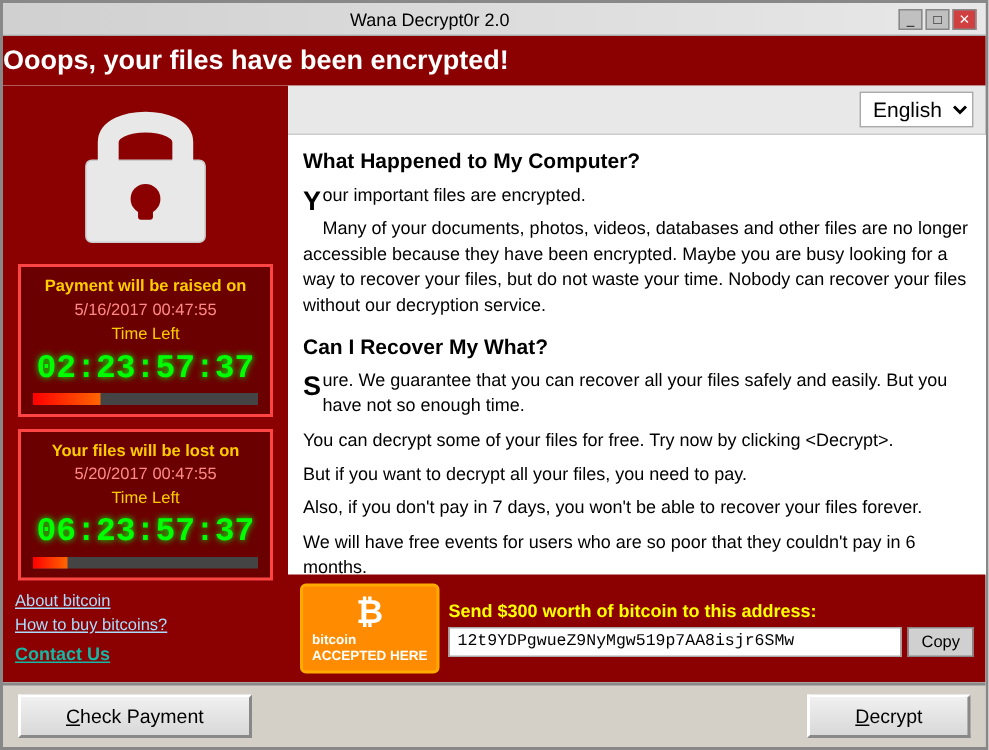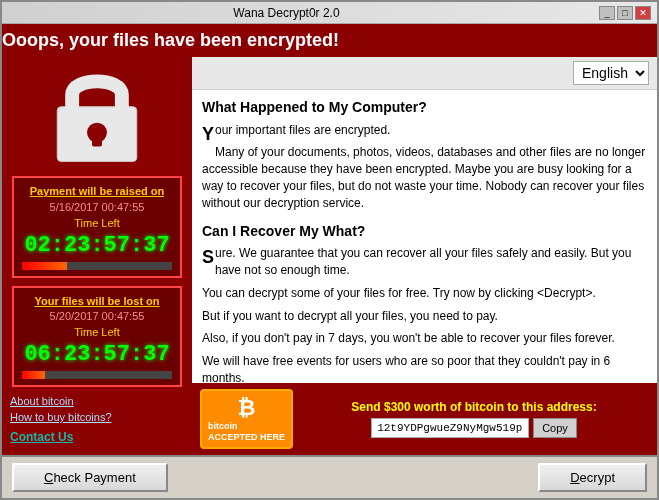--- a/index.html
+++ b/index.html
@@ -52,21 +52,21 @@
       margin-bottom: 10px;
     }
 
     .timer-box {
       background: #6b0000;
       border: 2px solid #ff4444;
       width: 170px;
       padding: 6px 8px;
       margin-bottom: 8px;
     }
-    .timer-label { color: #ffcc00; font-size: 11px; font-weight: bold; text-align: center; line-height: 1.3; text-decoration: underline; }
+    .timer-label { color: #ffcc00; font-size: 11px; font-weight: bold; text-align: center; line-height: 1.3; }
     .timer-date { color: #ff8888; font-size: 11px; text-align: center; margin-top: 2px; }
     .timer-sublabel { color: #ffcc00; font-size: 11px; text-align: center; margin-top: 4px; }
     .timer-display {
       color: #00ff00;
       font-size: 22px;
       font-family: 'Courier New', monospace;
       font-weight: bold;
       text-align: center;
       margin-top: 4px;
       text-shadow: 0 0 4px #00ff00;
@@ -141,21 +141,21 @@
       border-radius: 4px;
       padding: 4px 6px;
       display: flex;
       flex-direction: column;
       align-items: center;
       min-width: 80px;
     }
     .bitcoin-symbol { font-size: 22px; color: white; font-weight: bold; }
     .bitcoin-text { font-size: 9px; color: white; font-weight: bold; text-align: left; line-height: 1.2; }
 
-    .send-section { flex: 1; display: flex; flex-direction: column; gap: 4px; align-items: center; }
+    .send-section { flex: 1; display: flex; flex-direction: column; gap: 4px; }
     .send-label { color: #ffff00; font-size: 12px; font-weight: bold; }
     .address-row { display: flex; gap: 4px; }
     .address-input {
       flex: 1;
       font-size: 11px;
       padding: 3px 5px;
       border: 1px solid #aaa;
       background: white;
       font-family: 'Courier New', monospace;
     }

